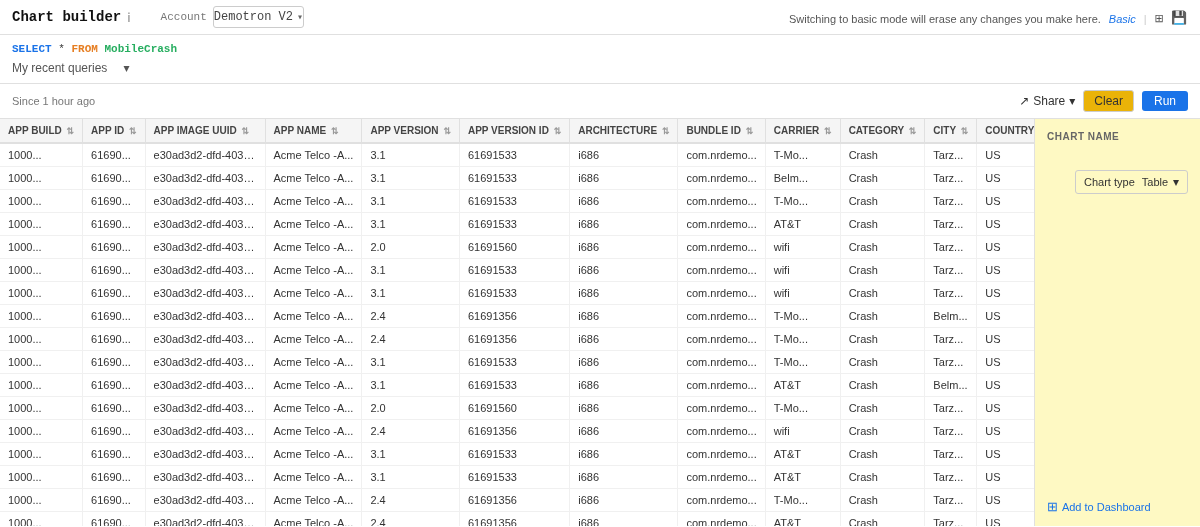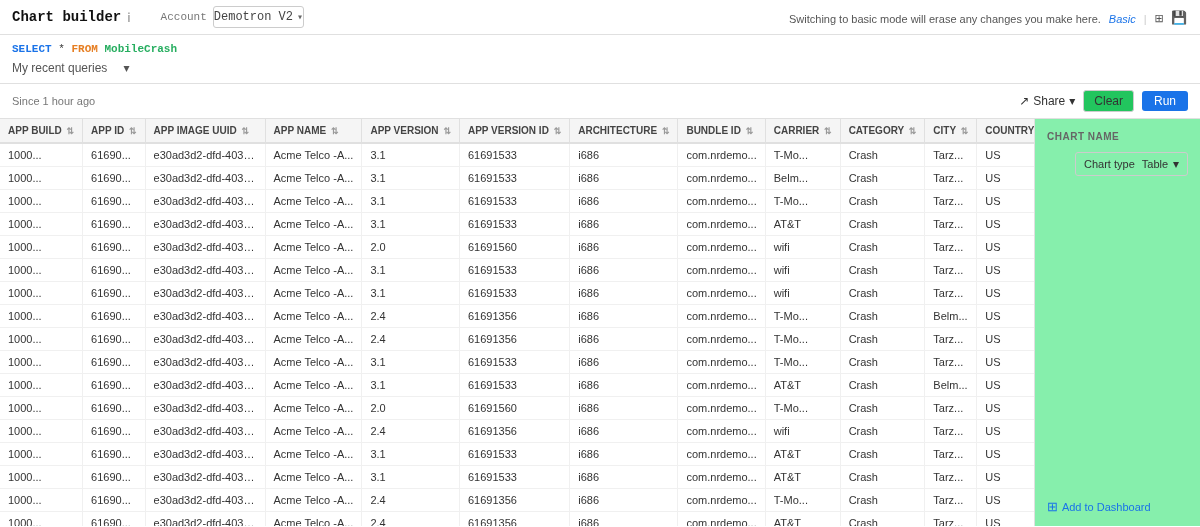--- a/index.html
+++ b/index.html
@@ -45,21 +45,21 @@
       padding: 6px 12px; border-bottom: 1px solid #e0e0e0; gap: 40px;
     }
     .time-label { font-size: 11px; color: #777; }
     .action-bar-right { display: flex; align-items: center; gap: 8px; }
     .share-btn {
       display: flex; align-items: center; gap: 4px;
       font-size: 12px; color: #333; cursor: pointer; border: none; background: none;
     }
     .clear-btn {
       font-size: 12px; color: #333; cursor: pointer; border: 1px solid #ccc;
-      background: #22c55e; padding: 3px 10px; border-radius: 3px;
+      background: #eab308; padding: 3px 10px; border-radius: 3px;
     }
     .run-btn {
       font-size: 12px; color: #fff; cursor: pointer; border: none;
       background: #1a73e8; padding: 3px 12px; border-radius: 3px; font-weight: 500;
     }
 
     
     .main-layout {
       display: flex; height: calc(527px - 120px);
     }
@@ -83,22 +83,22 @@
     }
     th .sort-icon { color: #999; font-size: 9px; margin-left: 2px; }
     td {
       padding: 5px 8px; border-bottom: 1px solid #f0f0f0;
       border-right: 1px solid #f0f0f0; white-space: nowrap; overflow: hidden;
       max-width: 120px; text-overflow: ellipsis; color: #333; font-size: 11px;
     }
 
     
     .right-panel {
-      width: 165px; padding: 12px; flex-shrink: 0; background: #86efac;
-      display: flex; flex-direction: column; gap: 10px;
+      width: 165px; padding: 12px; flex-shrink: 0; background: #fef9c3;
+      display: flex; flex-direction: column; gap: 28px;
     }
     .panel-label { font-size: 10px; font-weight: 700; color: #666; text-transform: uppercase; letter-spacing: 0.5px; }
     .chart-name-input {
       width: 100%; border: 1px solid #ccc; border-radius: 3px;
       padding: 4px 8px; font-size: 11px; color: #999; outline: none;
     }
     .chart-type-row {
       display: flex; align-items: center; justify-content: space-between;
       border: 1px solid #ccc; border-radius: 3px; padding: 4px 8px; cursor: pointer;
     }

